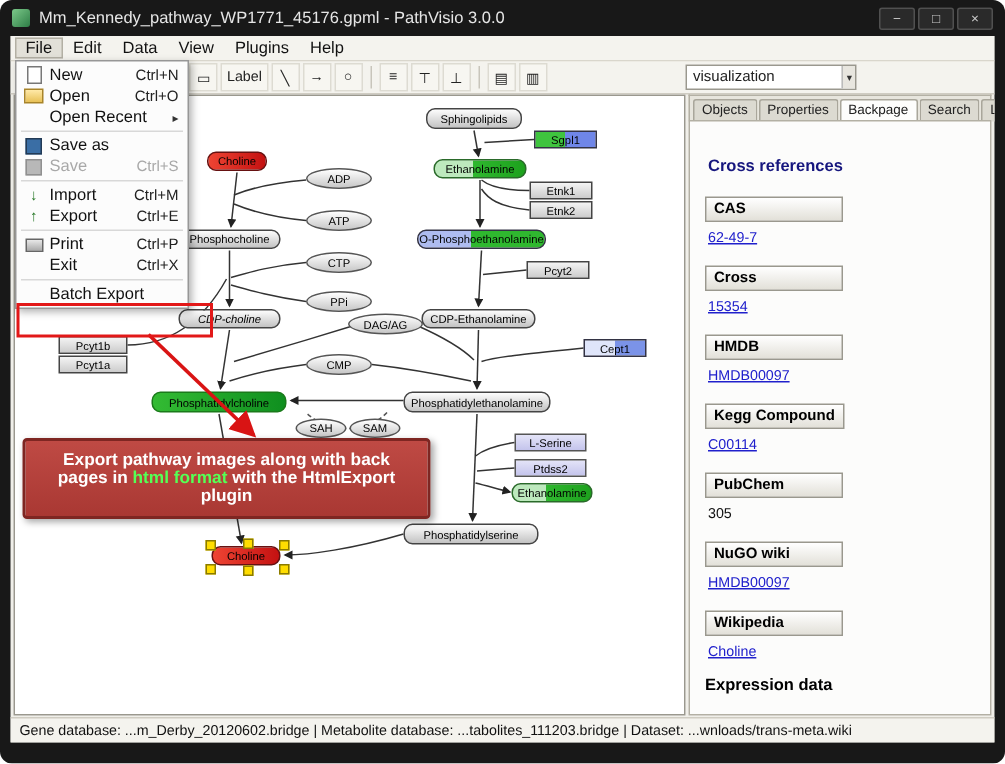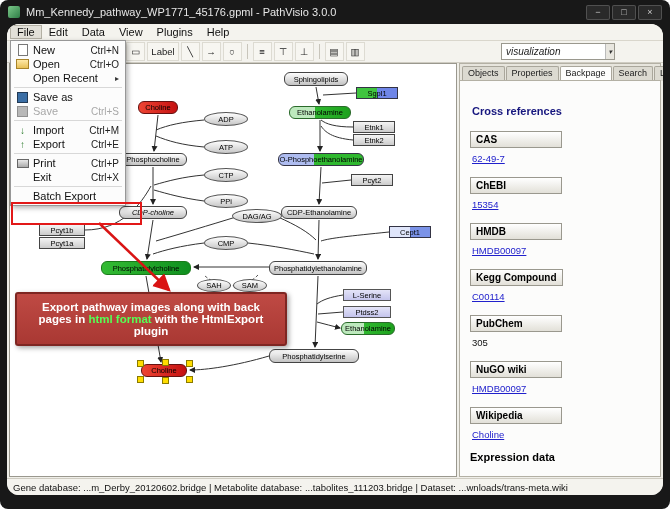--- a/index.html
+++ b/index.html
@@ -3,21 +3,21 @@
 <meta charset="utf-8">
 <style>
   html,body{margin:0;padding:0;background:#fff;font-family:"Liberation Sans",sans-serif;}
   .window{position:relative;width:670px;height:509px;background:#181818;border-radius:8px;overflow:hidden;}
   
   .titlebar{position:absolute;left:0;top:0;right:0;height:24px;display:flex;align-items:center;padding:0 8px;color:#e6e6e6;font-size:11px;}
   .title-icon{width:12px;height:12px;border-radius:2px;margin-right:6px;background:linear-gradient(135deg,#7cc98a,#2e7d46);flex:none;}
   .win-controls{margin-left:auto;display:flex;gap:2px;}
   .win-btn{width:22px;height:13px;display:flex;align-items:center;justify-content:center;color:#c8c8c8;font-size:9px;background:rgba(255,255,255,.08);border:1px solid rgba(255,255,255,.18);border-radius:2px;}
   
-  .app{position:absolute;left:7px;top:24px;width:656px;height:471px;background:#f0efe9;overflow:hidden;border-radius:12px;}
+  .app{position:absolute;left:7px;top:24px;width:656px;height:471px;background:#f0efe9;overflow:hidden;}
   .menubar{position:absolute;left:0;top:0;right:0;height:16px;background:#f4f3ee;border-bottom:1px solid #d9d6cc;display:flex;align-items:center;font-size:11px;padding-left:3px;}
   .menu-item{padding:1px 7px;color:#111;}
   .menu-item.open{background:#e2e0d8;border:1px solid #b3b0a4;padding:0 6px;}
   .toolbar{position:absolute;left:0;top:17px;right:0;height:21px;background:#f4f3ee;border-bottom:1px solid #cfccc2;display:flex;align-items:center;gap:2px;padding:0 6px;font-size:10px;color:#222;}
   .combo{display:flex;align-items:center;background:#fff;border:1px solid #9a988e;height:15px;font-size:10px;padding-left:4px;}
   .combo .arrow{margin-left:4px;font-size:7px;color:#333;background:#e8e6df;border-left:1px solid #bbb;height:100%;display:flex;align-items:center;padding:0 2px;}
   .tb-btn{min-width:17px;height:17px;display:flex;align-items:center;justify-content:center;font-size:9.5px;color:#222;border:1px solid #dddbd2;background:#f7f6f1;}
   .tb-sep{width:1px;height:15px;background:#c8c5bb;margin:0 3px;}
   .spacer{flex:1;}
   
@@ -110,21 +110,21 @@
       <div class="tb-btn">→</div>
       <div class="tb-btn">○</div>
       <div class="tb-sep"></div>
       <div class="tb-btn">≡</div>
       <div class="tb-btn">⊤</div>
       <div class="tb-btn">⊥</div>
       <div class="tb-sep"></div>
       <div class="tb-btn">▤</div>
       <div class="tb-btn">▥</div>
       <div class="spacer"></div>
-      <div class="combo" style="width:108px;margin-right:42px;font-style:italic;">
+      <div class="combo" style="width:108px;margin-right:86px;">
         <span style="flex:1">visualization</span>
         <span class="arrow">▾</span>
       </div>
     </div>
 
     <div class="main">
 
       <div class="canvas">
         <svg class="edges" width="446" height="416">
           <defs>
@@ -212,21 +212,21 @@
           <span class="tab">Legend</span>
         </div>
         <div class="panel-content">
           <div class="bp-heading">Cross references</div>
 
           <div class="bp-section">
             <span class="bp-name">CAS</span>
             <a class="bp-link" href="#">62-49-7</a>
           </div>
           <div class="bp-section">
-            <span class="bp-name">ChEBI</span>
+            <span class="bp-name">Cross</span>
             <a class="bp-link" href="#">15354</a>
           </div>
           <div class="bp-section">
             <span class="bp-name">HMDB</span>
             <a class="bp-link" href="#">HMDB00097</a>
           </div>
           <div class="bp-section">
             <span class="bp-name">Kegg Compound</span>
             <a class="bp-link" href="#">C00114</a>
           </div>

